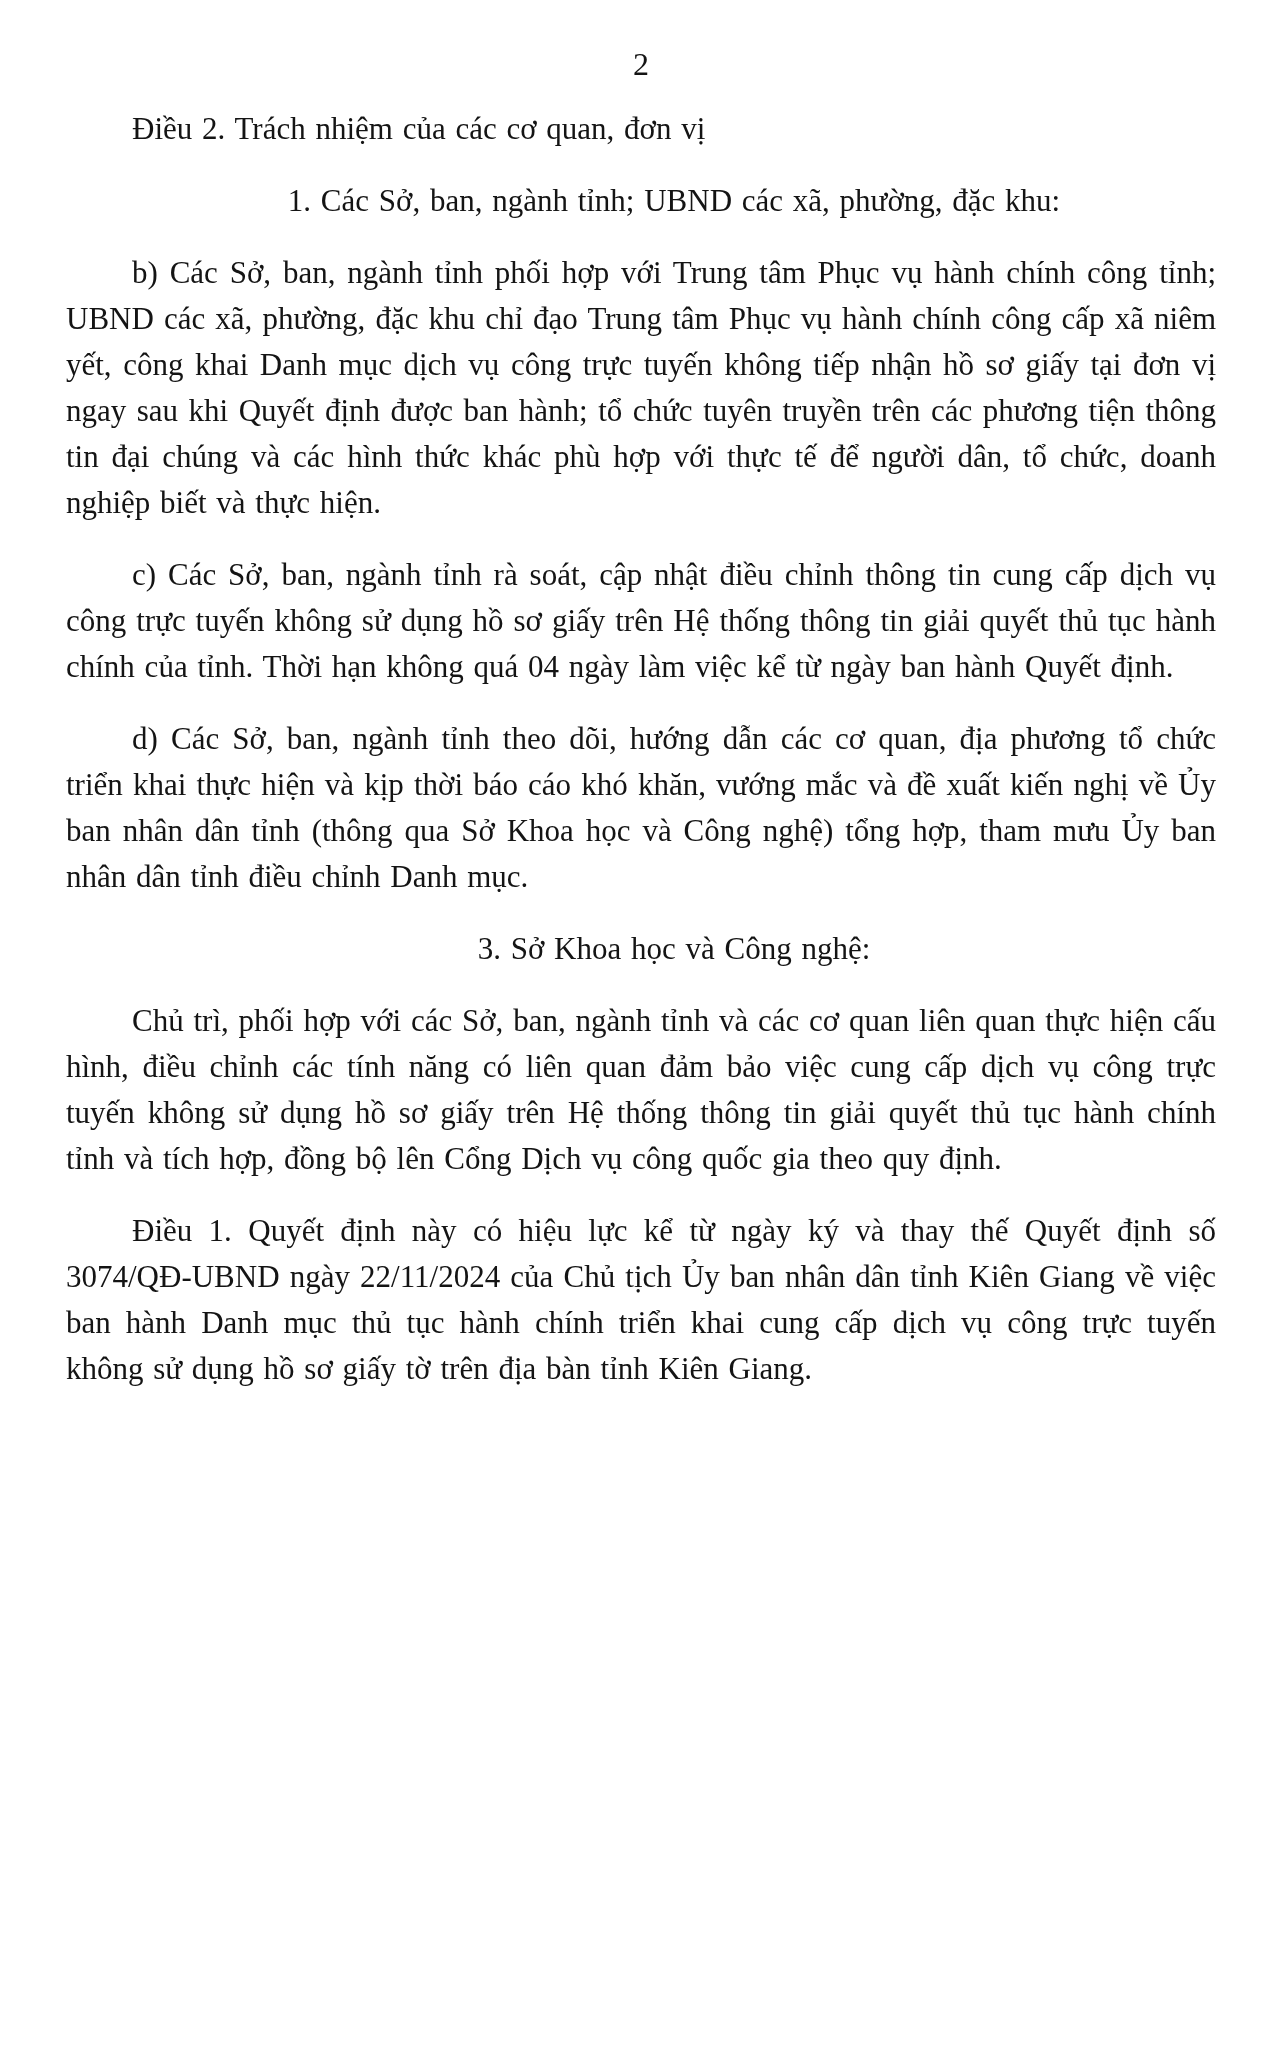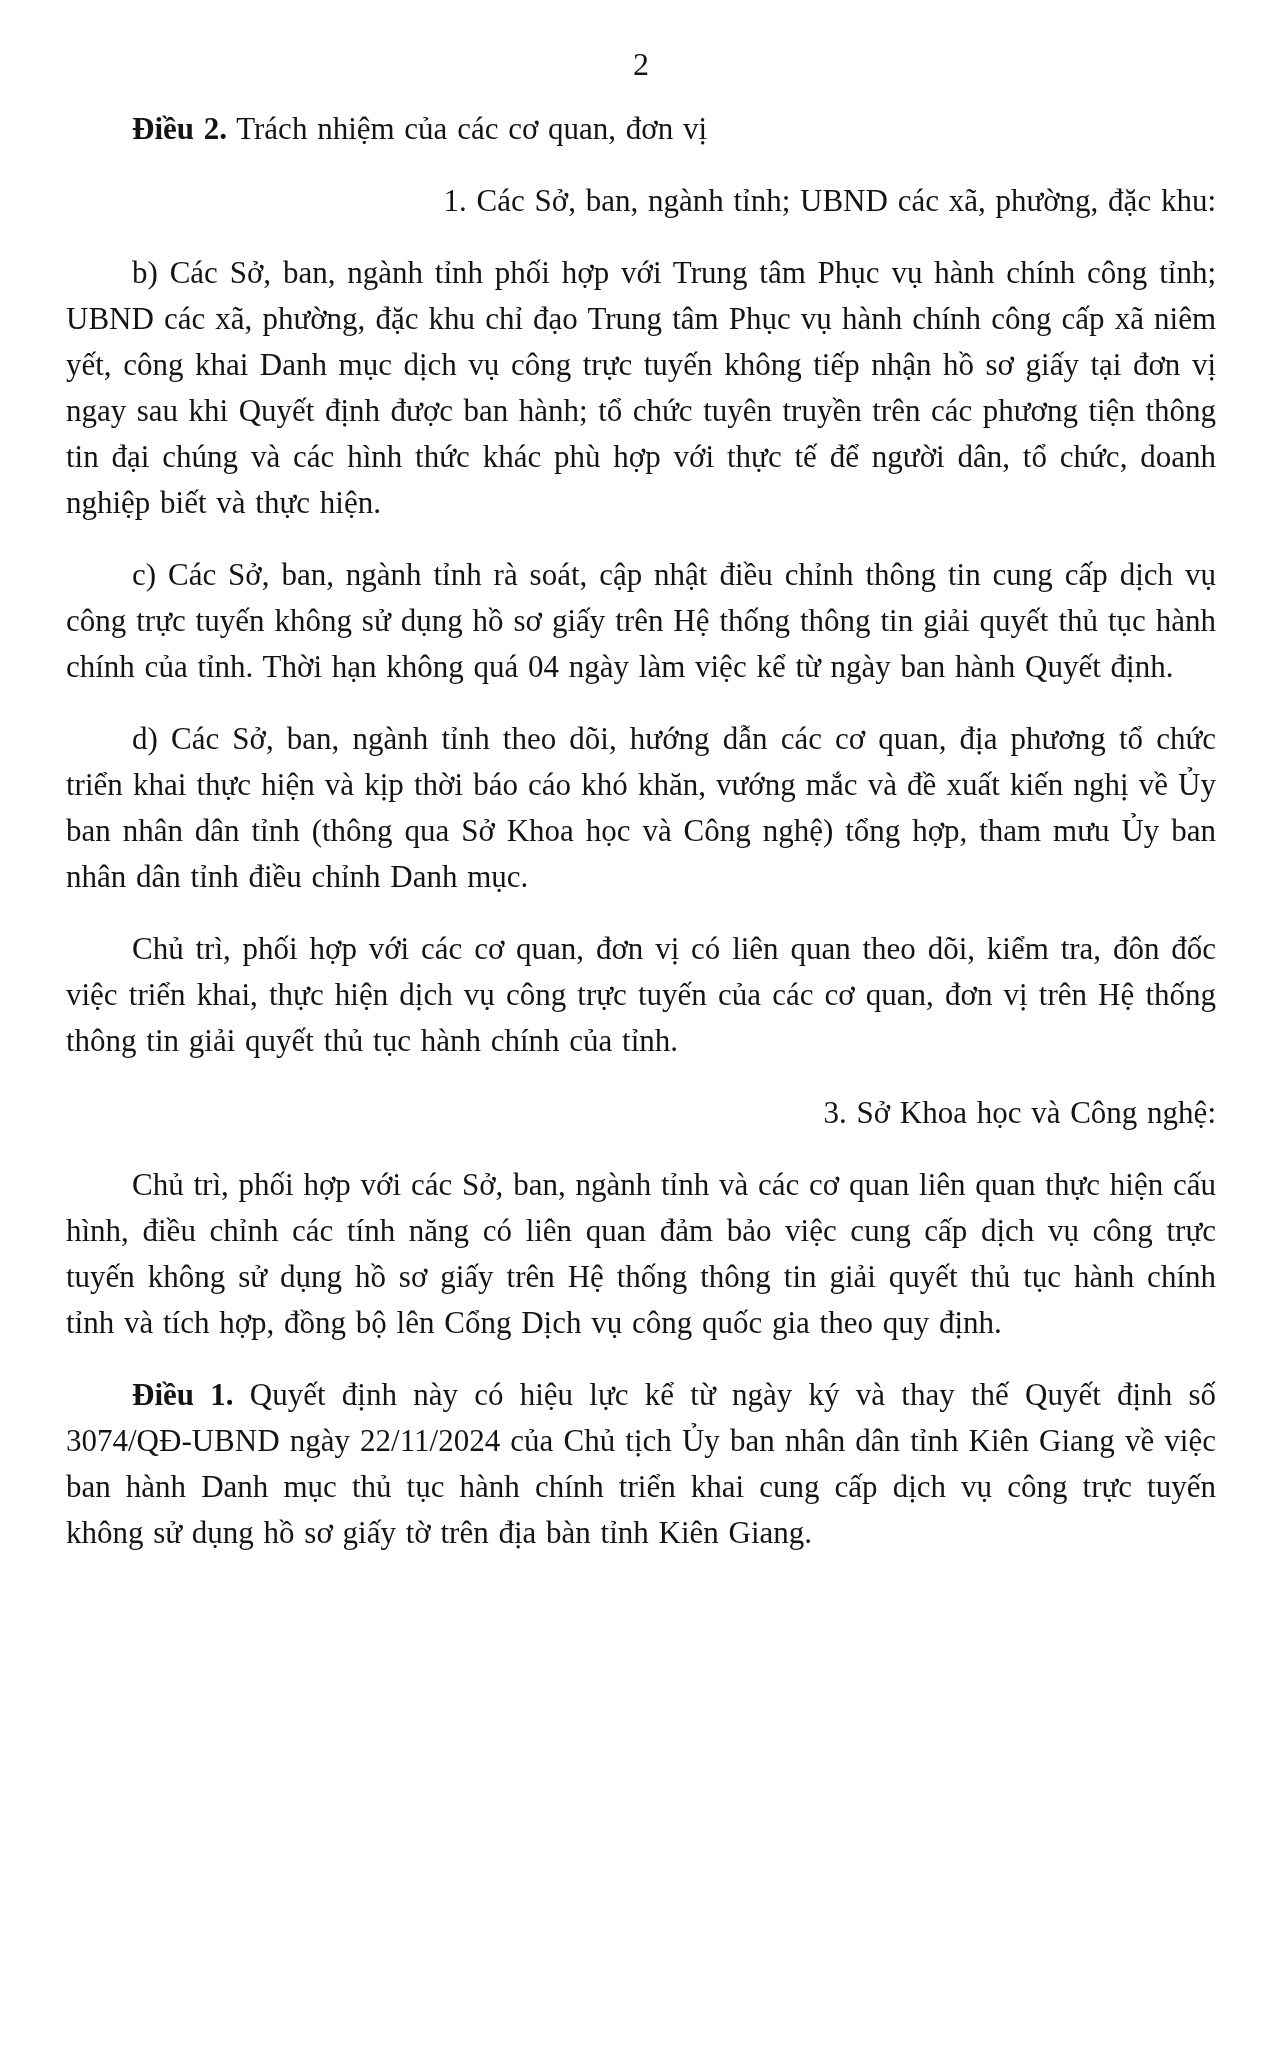--- a/index.html
+++ b/index.html
@@ -26,24 +26,24 @@
   }
   .para {
     font-size: 31px;
     line-height: 46px;
     margin: 0 0 26px 0;
     text-indent: 66px;
     text-align: justify;
     word-spacing: 2px;
   }
   .para.single {
-    text-align: right;
+    text-align: center;
   }
   .bold-prefix {
-    font-weight: bold;
+    font-weight: normal;
   }
 </style>
 </head>
 <body>
 
 <div class="doc-page">
 
   <div class="page-number">2</div>
 
   <p class="para"><span class="bold-prefix">Điều 2.</span><span> Trách nhiệm của các cơ quan, đơn vị</span></p>
@@ -51,21 +51,20 @@
   <p class="para single">1. Các Sở, ban, ngành tỉnh; UBND các xã, phường, đặc khu:</p>
 
 
   <p class="para">b) Các Sở, ban, ngành tỉnh phối hợp với Trung tâm Phục vụ hành chính công tỉnh; UBND các xã, phường, đặc khu chỉ đạo Trung tâm Phục vụ hành chính công cấp xã niêm yết, công khai Danh mục dịch vụ công trực tuyến không tiếp nhận hồ sơ giấy tại đơn vị ngay sau khi Quyết định được ban hành; tổ chức tuyên truyền trên các phương tiện thông tin đại chúng và các hình thức khác phù hợp với thực tế để người dân, tổ chức, doanh nghiệp biết và thực hiện.</p>
 
   <p class="para">c) Các Sở, ban, ngành tỉnh rà soát, cập nhật điều chỉnh thông tin cung cấp dịch vụ công trực tuyến không sử dụng hồ sơ giấy trên Hệ thống thông tin giải quyết thủ tục hành chính của tỉnh. Thời hạn không quá 04 ngày làm việc kể từ ngày ban hành Quyết định.</p>
 
   <p class="para">d) Các Sở, ban, ngành tỉnh theo dõi, hướng dẫn các cơ quan, địa phương tổ chức triển khai thực hiện và kịp thời báo cáo khó khăn, vướng mắc và đề xuất kiến nghị về Ủy ban nhân dân tỉnh (thông qua Sở Khoa học và Công nghệ) tổng hợp, tham mưu Ủy ban nhân dân tỉnh điều chỉnh Danh mục.</p>
 
 
-  <p class="para">Chủ trì, phối hợp với các cơ quan, đơn vị có liên quan theo dõi, kiểm tra, đôn đốc việc triển khai, thực hiện dịch vụ công trực tuyến của các cơ quan, đơn vị trên Hệ thống thông tin giải quyết thủ tục hành chính của tỉnh.</p>
 
   <p class="para single">3. Sở Khoa học và Công nghệ:</p>
 
   <p class="para">Chủ trì, phối hợp với các Sở, ban, ngành tỉnh và các cơ quan liên quan thực hiện cấu hình, điều chỉnh các tính năng có liên quan đảm bảo việc cung cấp dịch vụ công trực tuyến không sử dụng hồ sơ giấy trên Hệ thống thông tin giải quyết thủ tục hành chính tỉnh và tích hợp, đồng bộ lên Cổng Dịch vụ công quốc gia theo quy định.</p>
 
   <p class="para"><span class="bold-prefix">Điều 1.</span><span> Quyết định này có hiệu lực kể từ ngày ký và thay thế Quyết định số 3074/QĐ-UBND ngày 22/11/2024 của Chủ tịch Ủy ban nhân dân tỉnh Kiên Giang về việc ban hành Danh mục thủ tục hành chính triển khai cung cấp dịch vụ công trực tuyến không sử dụng hồ sơ giấy tờ trên địa bàn tỉnh Kiên Giang.</span></p>
 
 </div>
 
 </body></html>

